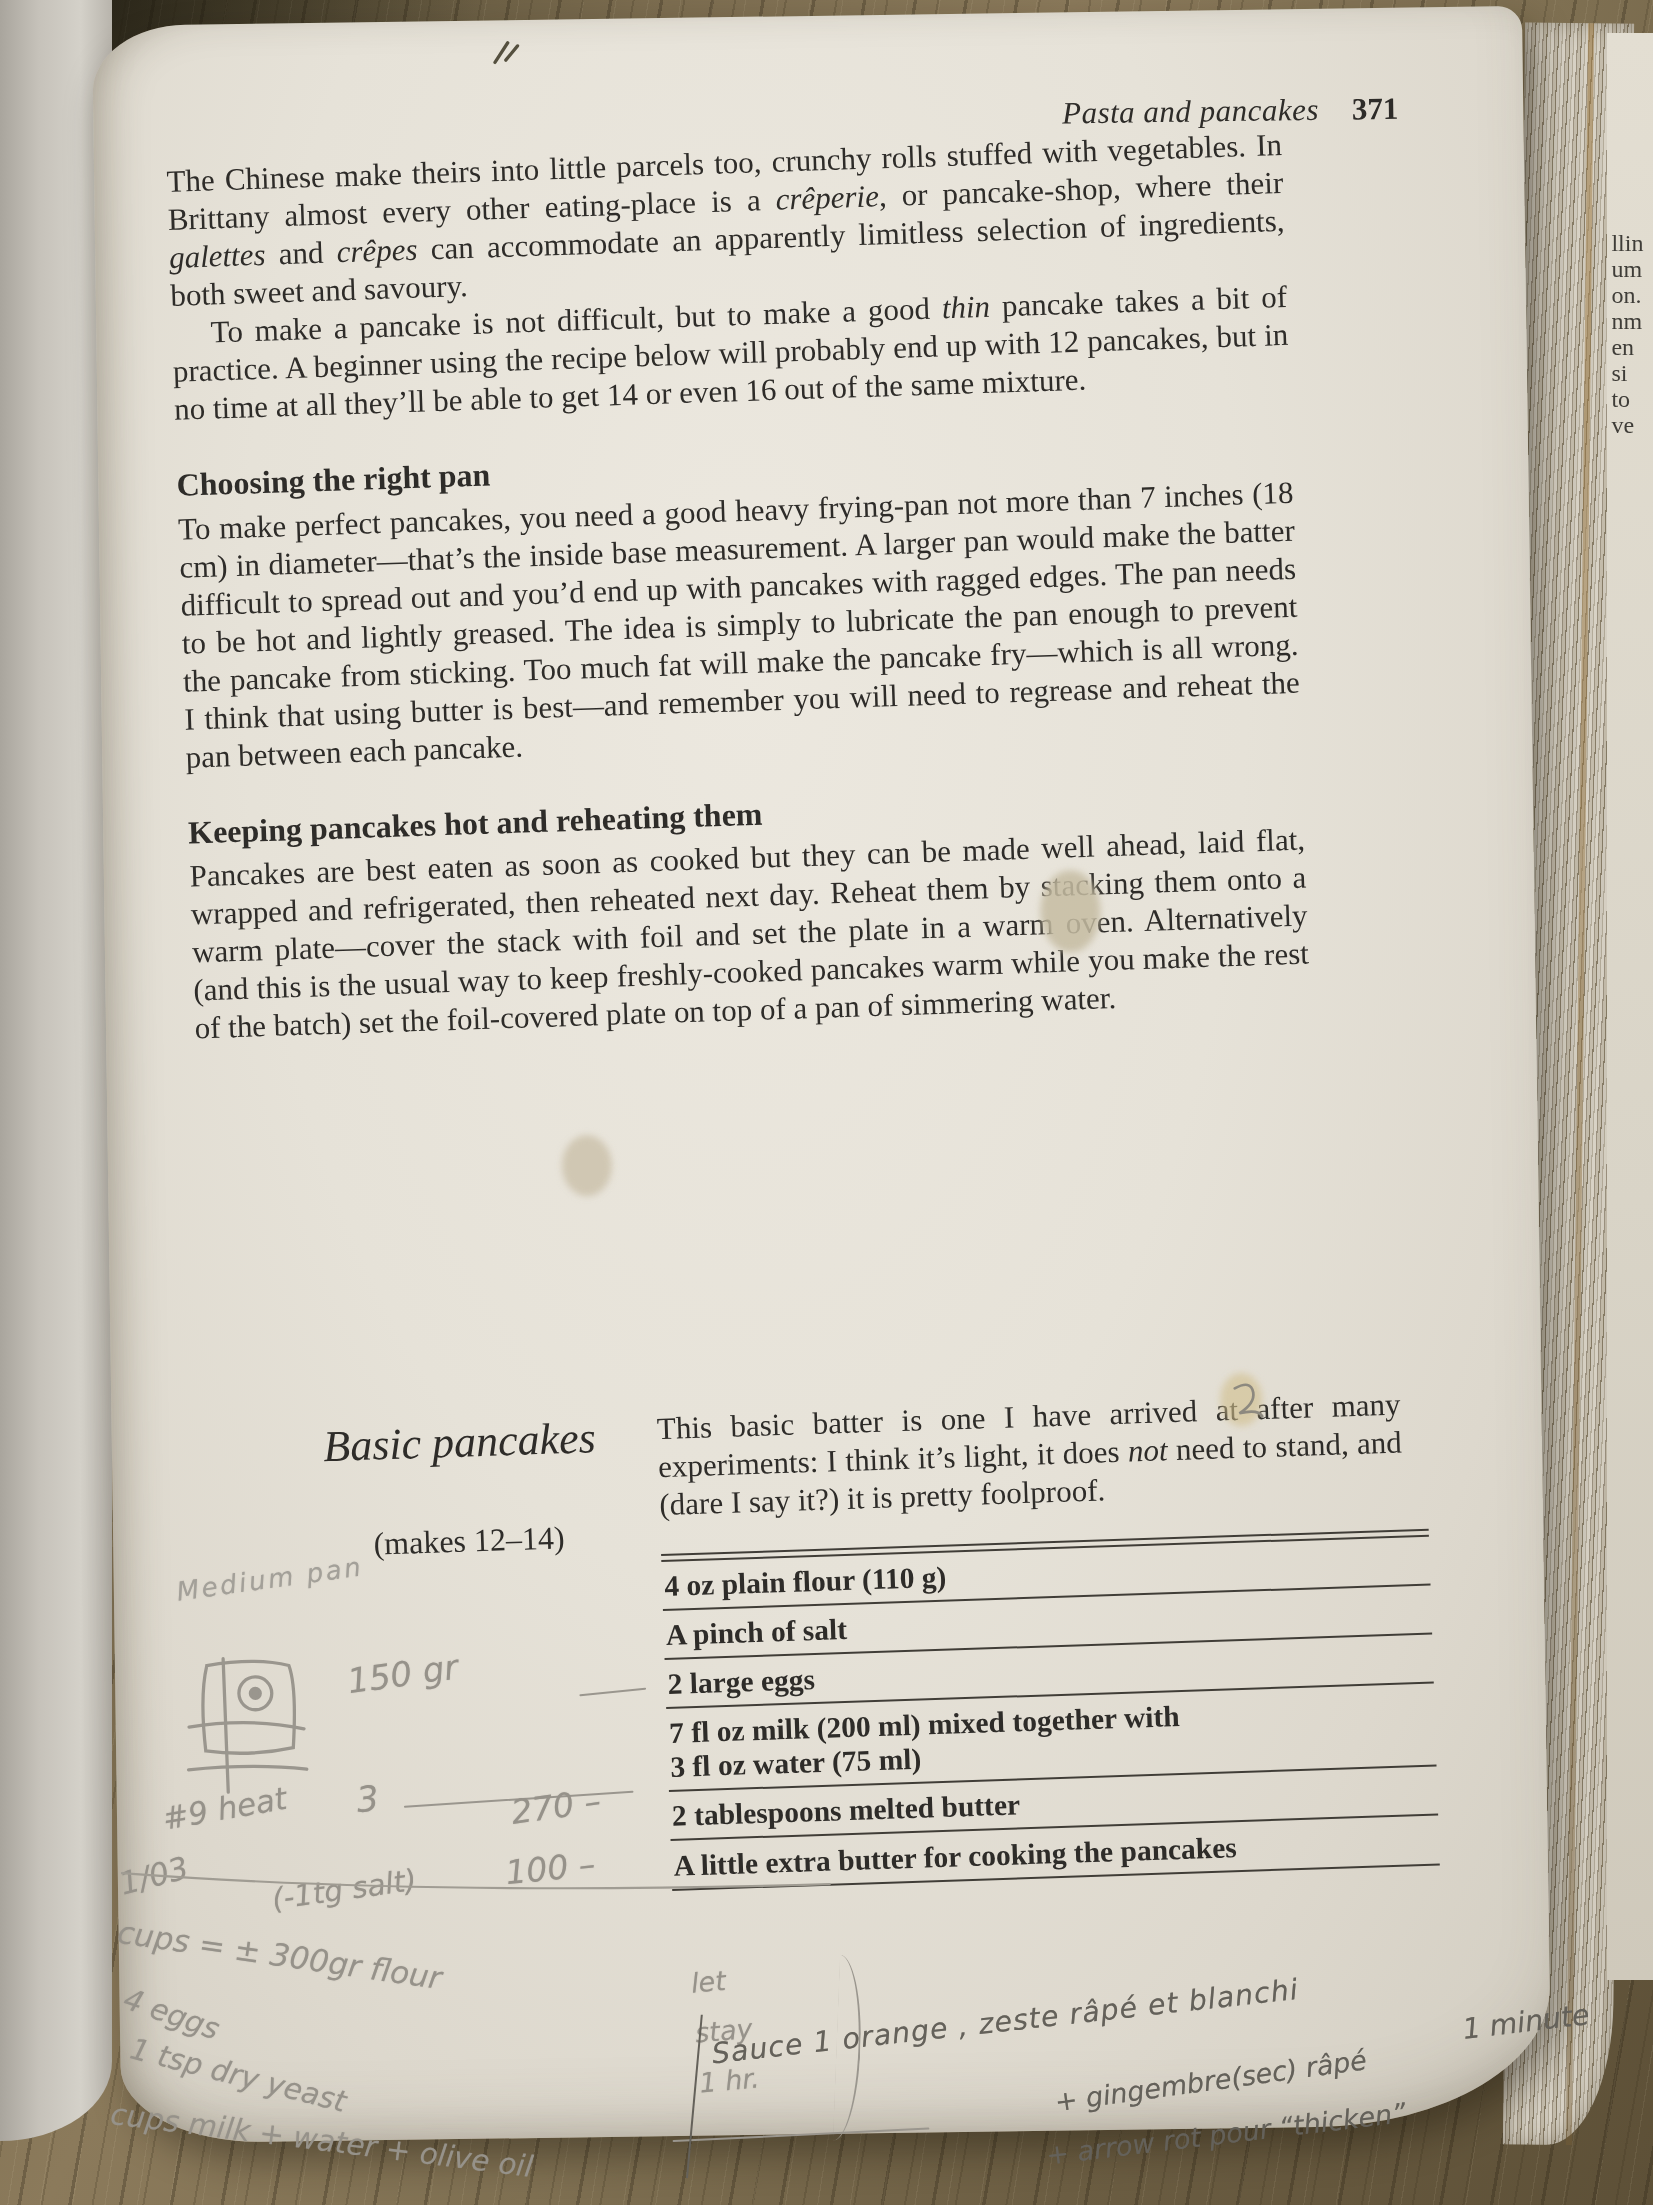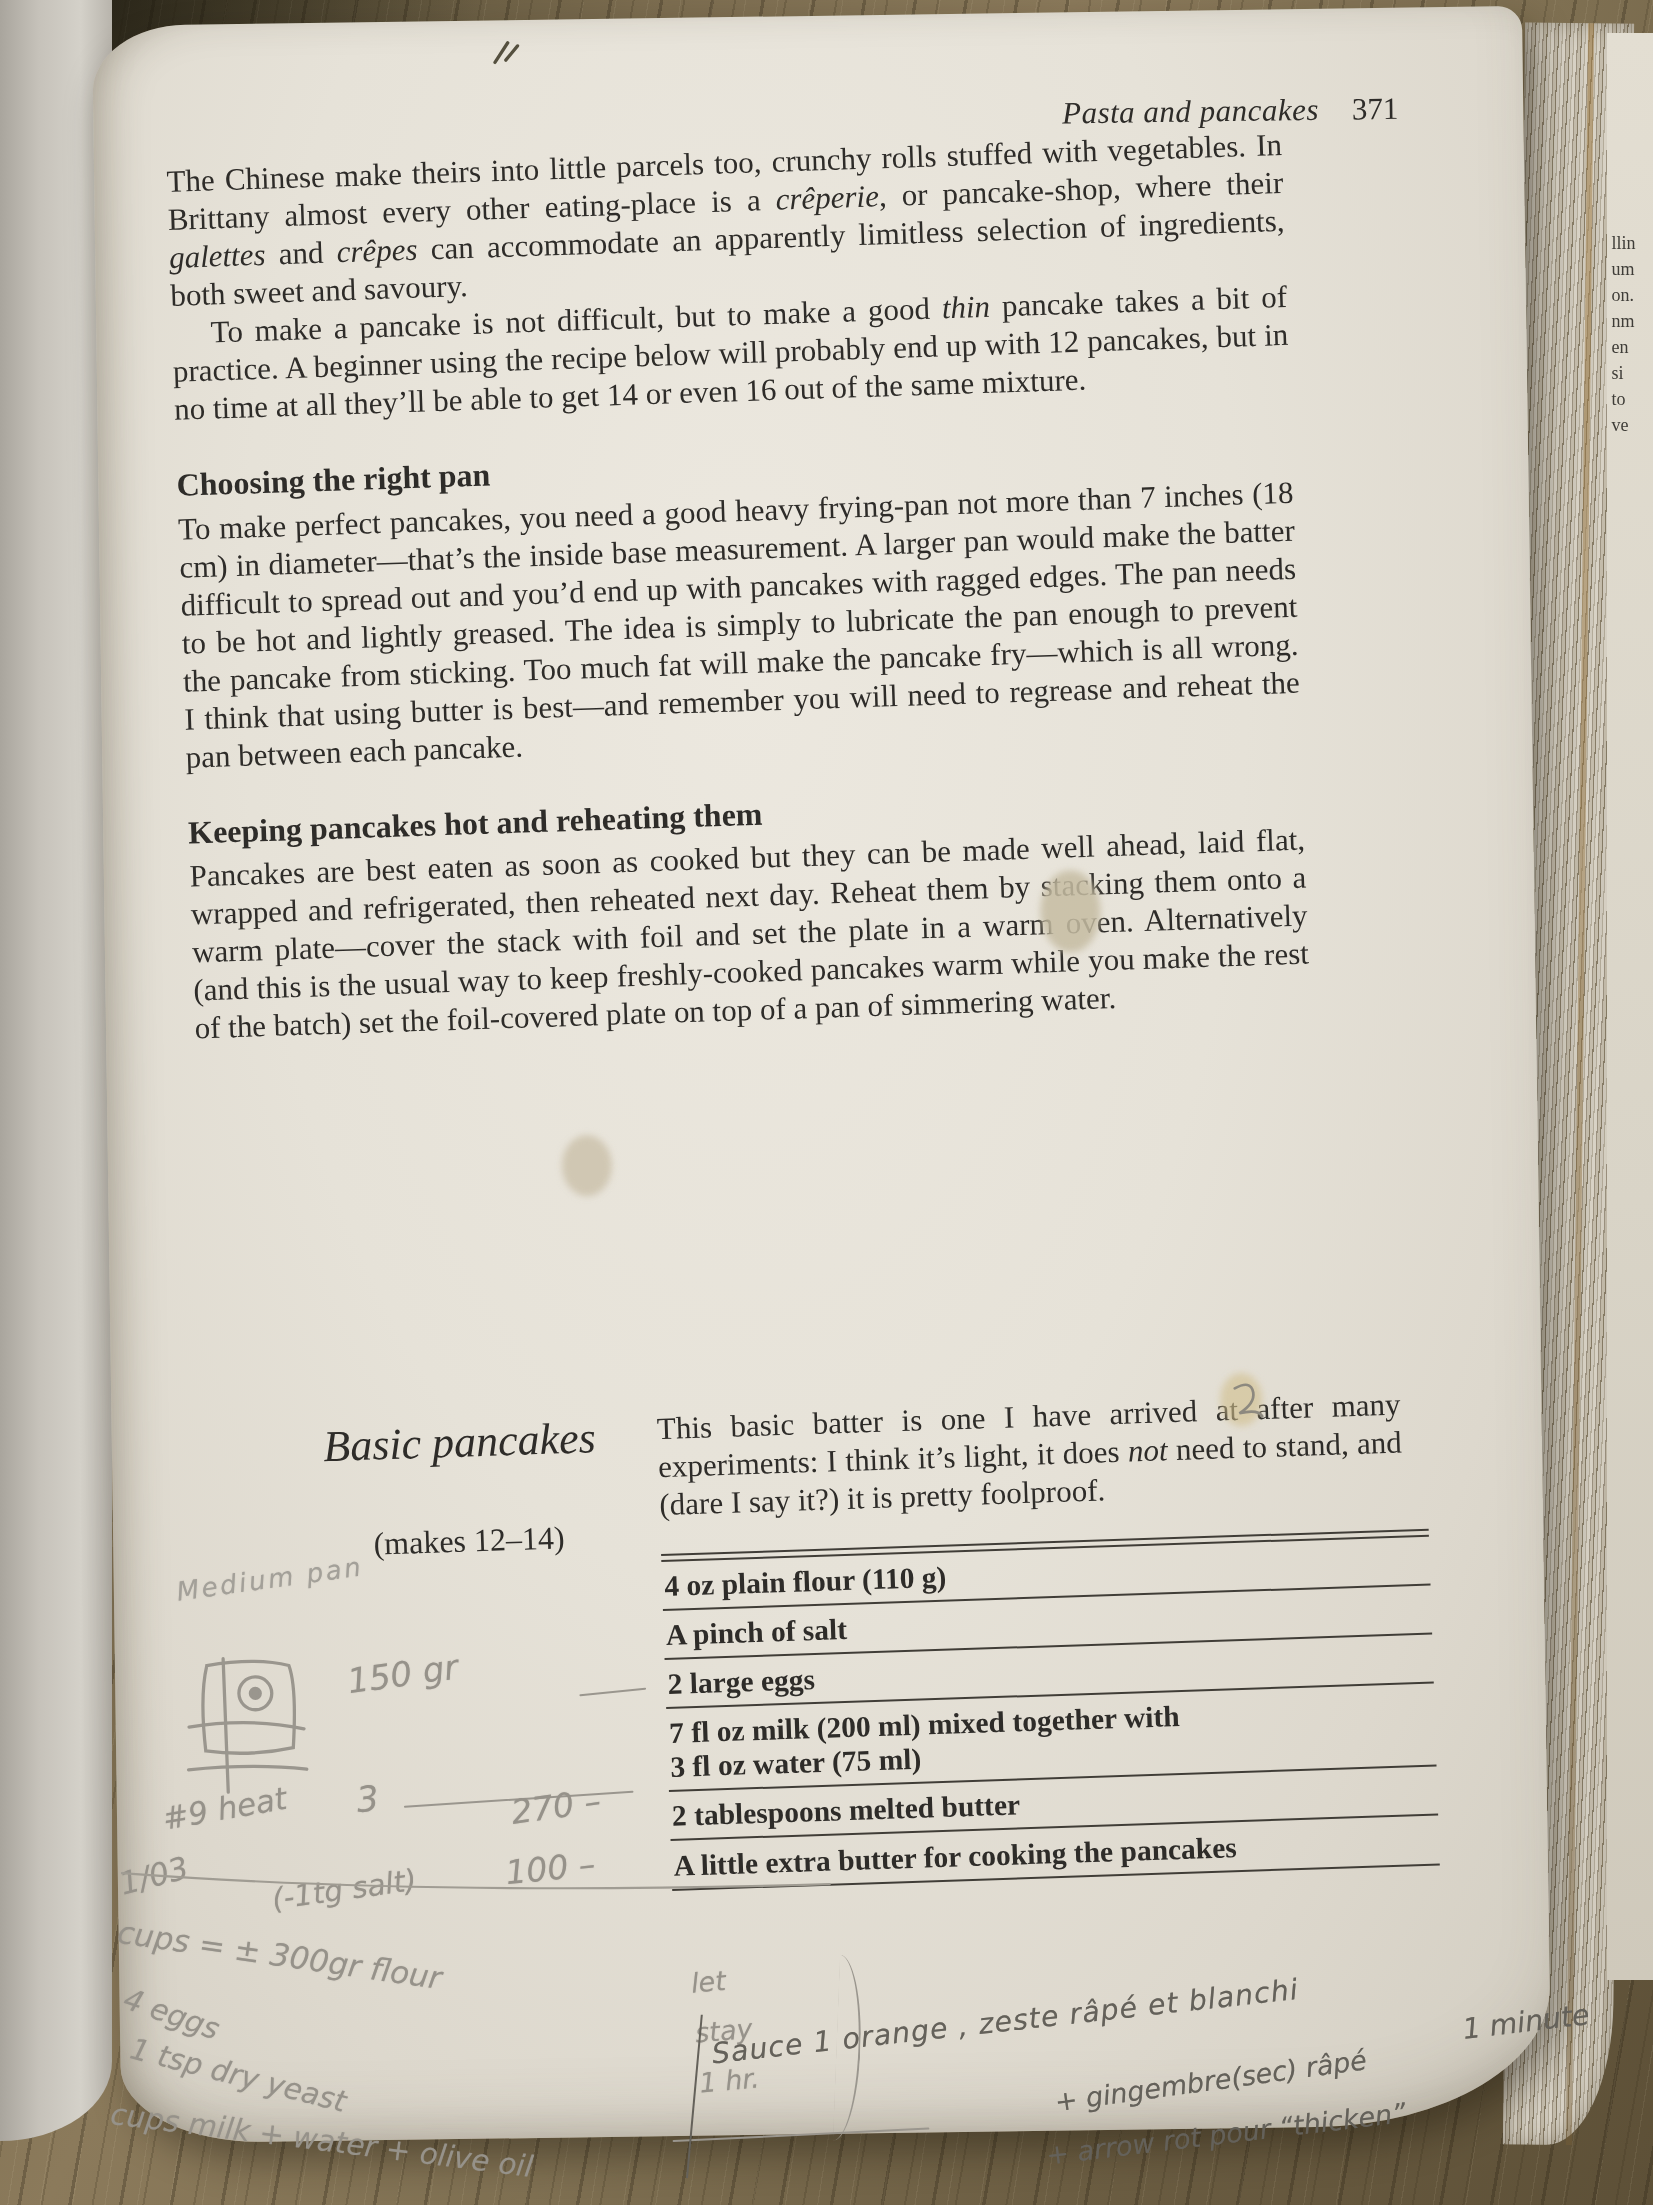--- a/index.html
+++ b/index.html
@@ -27,35 +27,35 @@
     background:repeating-linear-gradient(92deg,#cfc9bc 0 2.7px,#b3ab99 2.7px 3.8px,#d8d2c5 3.8px 6.6px,#9c9280 6.6px 7.7px,#c4bcab 7.7px 10.4px,#877c66 10.4px 11.5px);
     border-bottom-right-radius:66px 142px;
     box-shadow:inset 0 0 25px rgba(60,50,30,.35);}
   .fore-edge::after{content:"";position:absolute;left:58%;top:0;width:5.5px;height:100%;
     background:linear-gradient(180deg,rgba(160,125,70,.55),rgba(120,95,55,.4));}
 
   
   .next-page{position:absolute;left:1607px;top:33px;width:47px;height:1947px;overflow:hidden;
     background:linear-gradient(180deg,#e3ded2,#d9d4c7 60%,#cfc9bb);}
   .frag-list{position:absolute;left:4.4px;top:197px;}
-  .frag{font-size:18px;line-height:26px;color:#3f3d38;white-space:nowrap;}
+  .frag{font-size:24px;line-height:26px;color:#3f3d38;white-space:nowrap;}
 
   
   .page{position:absolute;left:92px;top:26px;width:1430px;height:2118px;
     background:radial-gradient(ellipse at 45% 30%, #ece8df 0%, #e6e2d8 45%, #ddd8cd 75%, #d2cdc1 100%);
     border-top-left-radius:93px 66px;border-top-right-radius:24px;
     border-bottom-left-radius:142px 77px;border-bottom-right-radius:235px 137px;
     box-shadow:inset 25px 0 49px -22px rgba(60,50,30,.38),
                inset -4.4px -38px 71px -33px rgba(90,80,60,.28),
                11px 18.6px 38px rgba(25,20,10,.4);
     transform:rotate(-.8deg);transform-origin:top left;color:#2e2c29;}
 
   .running-head{position:absolute;top:83px;right:125px;font-size:31px;white-space:nowrap;}
   .running-head em{font-style:italic;letter-spacing:0.5px;}
-  .running-head .pgnum{margin-left:25px;font-style:normal;}
+  .running-head .pgnum{margin-left:25px;font-style:normal;font-weight:bold;}
 
   .flow{position:absolute;top:138px;left:72px;width:1116px;
     font-size:31px;line-height:38px;text-align:justify;transform:rotate(-1.1deg);transform-origin:top left;}
   .flow p{margin:0;}
   .flow p.indent{text-indent:39px;}
   .flow h3{font-size:32px;line-height:35px;font-weight:bold;margin:39px 0 7.7px;text-align:left;
     font-family:"Liberation Serif",serif;}
   em{font-style:italic;}
 
   

